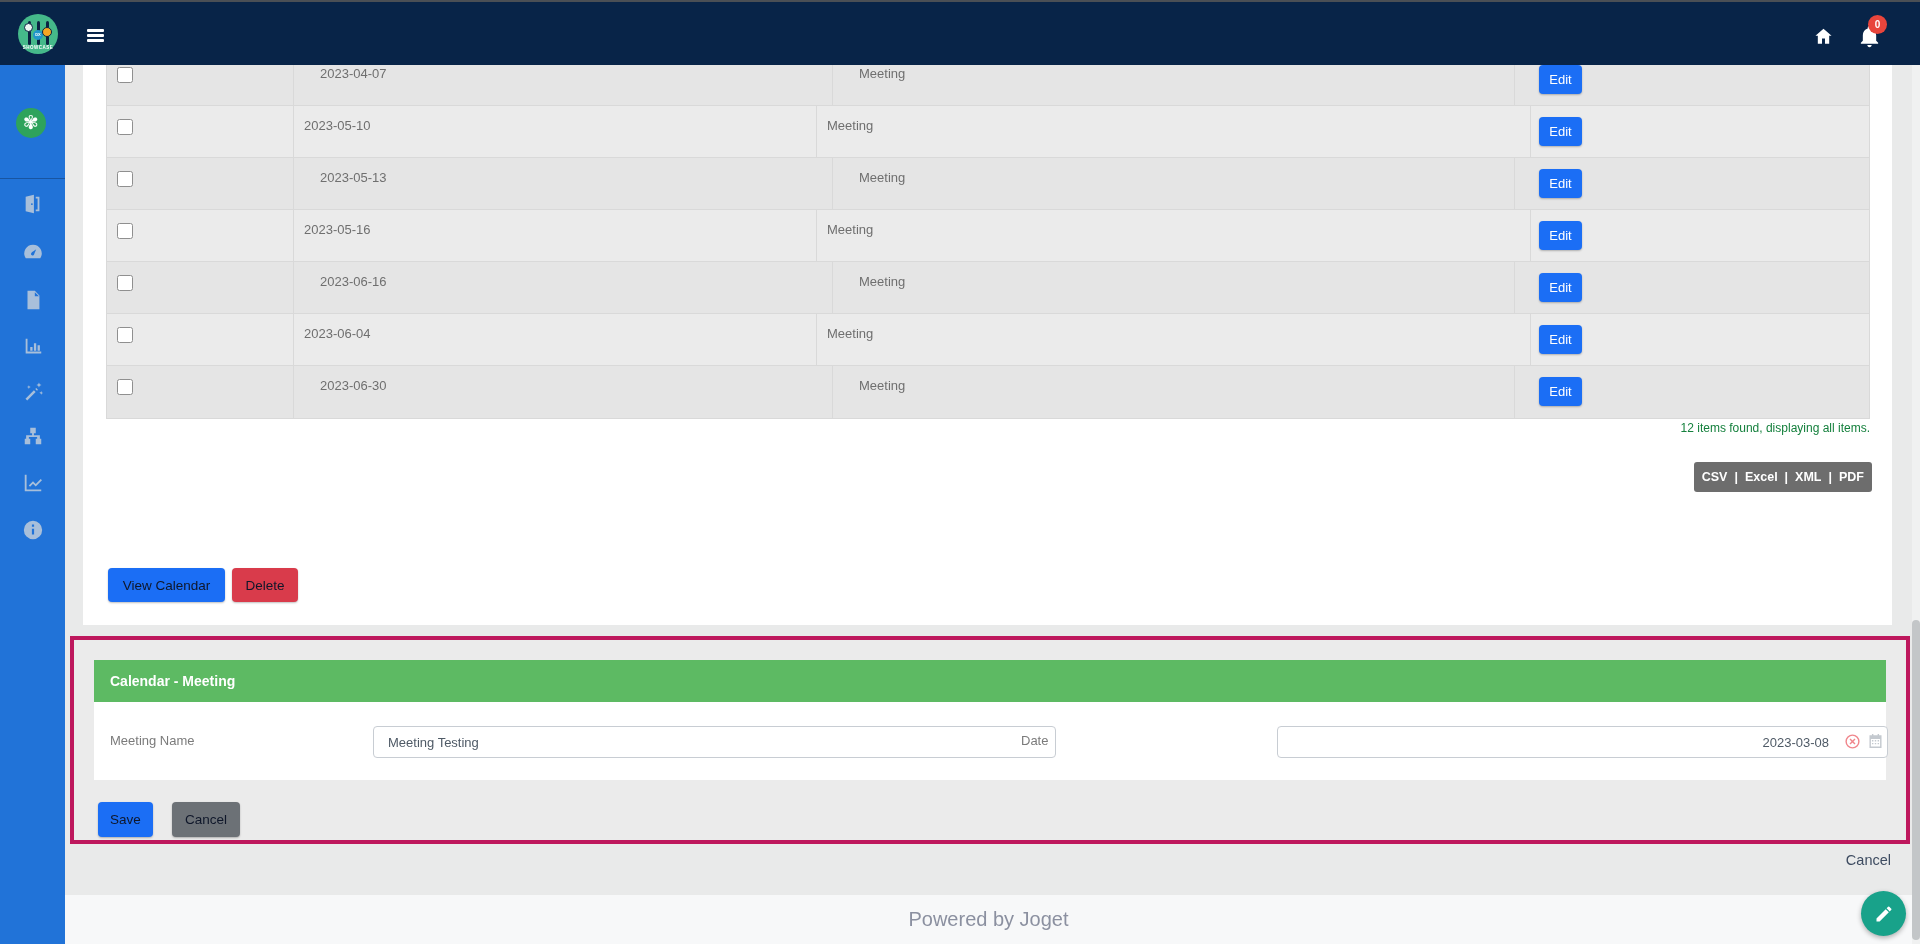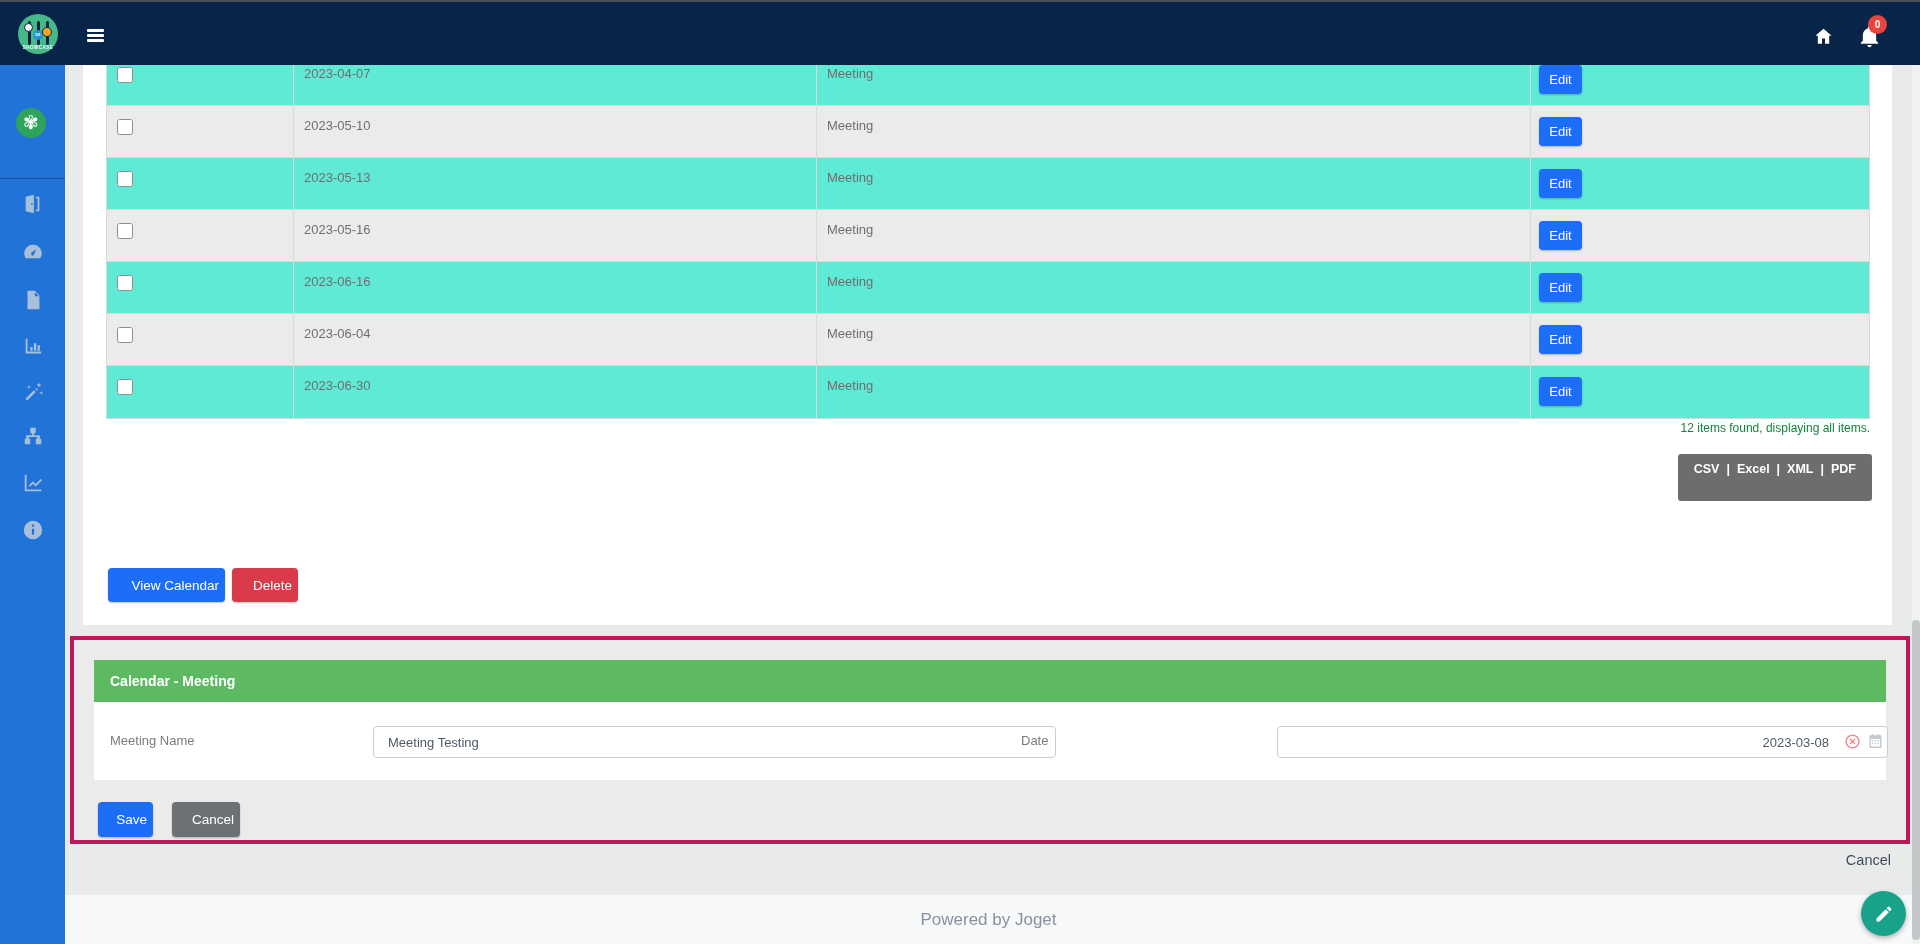--- a/index.html
+++ b/index.html
@@ -31,36 +31,36 @@
   .side-div{position:absolute;left:0;top:113px;width:65px;height:1px;background:rgba(8,30,60,.35);}
   .side-ic{position:absolute;left:16.5px;width:32px;height:32px;color:#a8bfda;cursor:pointer;display:flex;align-items:center;justify-content:center;}
   .side-ic svg{width:22px;height:22px;}
 
   
   .panel{position:absolute;left:83px;top:65px;width:1809px;height:560px;background:#fff;overflow:hidden;z-index:1;}
   .data-table{position:absolute;left:23px;top:-11px;width:1764px;border:1px solid #d9d9d9;border-top:none;}
   .trow{position:relative;height:52px;border-bottom:1px solid #d9d9d9;display:flex;}
   .trow:last-child{border-bottom:none;}
   .trow.even{background:#ebebeb;}
-  .trow.odd{background:#5eead4;}
+  .trow.odd{background:#e5e5e5;gap:16px;}
   .cell{height:100%;border-right:1px solid #d9d9d9;}
   .cell:last-child{border-right:none;}
   .c-check{width:187px;}
   .c-date{width:523px;}
   .c-cat{flex:1;}
   .c-act{width:338px;}
   .checkbox{margin:13px 0 0 10px;width:16px;height:16px;border:1.5px solid #8f8f8f;border-radius:2.5px;background:#fff;cursor:pointer;}
   .cell-text{display:block;padding:12px 0 0 10px;font-size:13px;color:#6f6f6f;}
   .edit-btn{margin:11px 0 0 8px;width:43px;height:29px;background:#1b6ef5;color:#fff;border:none;border-radius:4px;font-size:13px;cursor:pointer;box-shadow:0 1px 2px rgba(0,0,0,.25);}
   .summary{position:absolute;top:356px;right:22px;font-size:12px;color:#15803d;}
-  .export-bar{position:absolute;top:389px;right:20px;height:47px;background:#6d6d6d;border-radius:3px;color:#fff;font-size:12.5px;font-weight:bold;line-height:30px;padding:0 16px;white-space:nowrap;}
+  .export-bar{position:absolute;top:397px;right:20px;height:30px;background:#6d6d6d;border-radius:3px;color:#fff;font-size:12.5px;font-weight:bold;line-height:30px;padding:0 8px;white-space:nowrap;}
   .export-bar a{color:#fff;text-decoration:none;cursor:pointer;}
   .export-bar .sep{margin:0 7px;}
   .action-row{position:absolute;top:503px;left:25px;display:flex;gap:7px;}
-  .btn{border:none;border-radius:4px;color:#ffffff;font-size:13.5px;cursor:pointer;box-shadow:0 1px 2px rgba(0,0,0,.25);text-align:right;}
+  .btn{border:none;border-radius:4px;color:#0f172a;font-size:13.5px;cursor:pointer;box-shadow:0 1px 2px rgba(0,0,0,.25);}
   .btn-view{width:117px;height:34px;background:#1b6ef5;}
   .btn-delete{width:66px;height:34px;background:#d93b4b;}
 
   
   .form-section{position:absolute;left:70px;top:636px;width:1840px;height:208px;border:4px solid #be185d;background:#ebebeb;padding:20px;z-index:2;}
   .form-header{height:42px;background:#5dba63;display:flex;align-items:center;padding-left:16px;}
   .form-header span{color:#fff;font-size:14px;font-weight:bold;}
   .form-body{position:relative;height:78px;background:#fff;}
   .f-label{position:absolute;top:31px;font-size:13px;font-weight:500;color:#7b7b7b;}
   .l-name{left:16px;}
@@ -69,21 +69,21 @@
   .i-name{left:279px;width:683px;}
   .i-date{left:1183px;width:611px;padding-right:58px;text-align:right;}
   .date-clear{position:absolute;left:1750px;top:31px;width:17px;height:17px;color:#f0868c;cursor:pointer;}
   .date-cal{position:absolute;left:1773px;top:31px;width:17px;height:17px;color:#c4c9cf;cursor:pointer;}
   .form-footer{height:60px;padding:22px 0 0 4px;display:flex;gap:19px;}
   .btn-save{width:55px;height:35px;background:#1b6ef5;}
   .btn-cancel{width:68px;height:35px;background:#6c7176;}
 
   
   .print-link{position:absolute;top:852px;right:29px;font-size:14.5px;color:#3e4c61;cursor:pointer;z-index:1;}
-  .bottom-band{position:absolute;left:65px;top:895px;width:1847px;height:49px;background:#f7f8f9;text-align:center;line-height:49px;font-size:17px;color:#8b90a0;}
+  .bottom-band{position:absolute;left:65px;top:895px;width:1847px;height:49px;background:#f7f8f9;text-align:center;line-height:49px;font-size:20px;color:#8b90a0;}
   .fab{position:absolute;left:1861px;top:891px;width:45px;height:45px;border-radius:50%;background:#18a28a;border:none;color:#fff;cursor:pointer;box-shadow:0 2px 5px rgba(0,0,0,.3);display:flex;align-items:center;justify-content:center;z-index:7;}
   .fab svg{width:20px;height:20px;}
 
   
   .scrollbar{position:absolute;right:0;top:65px;width:8px;height:879px;background:#f0f1f1;z-index:8;}
   .thumb{position:absolute;left:0;top:555px;width:8px;height:320px;background:#c3c6c8;border-radius:4px;cursor:pointer;}
 </style>
 </head>
 <body>
 

